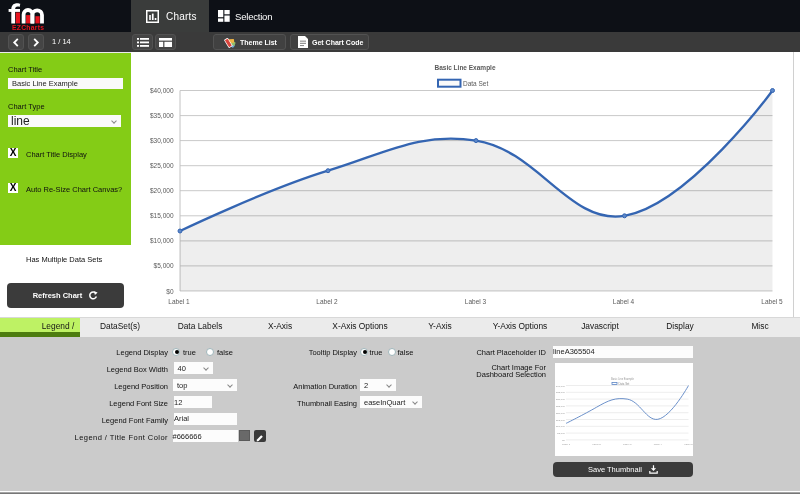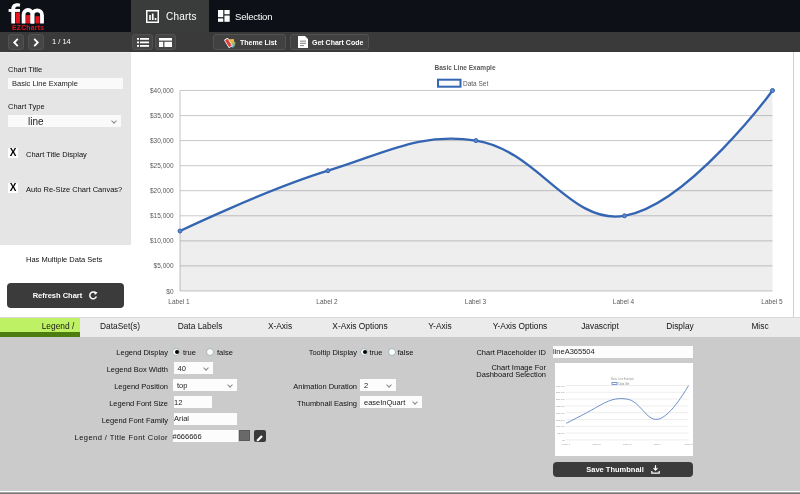--- a/index.html
+++ b/index.html
@@ -13,24 +13,24 @@
 #tab-charts { position:absolute; left:131px; top:0; width:78px; height:32px; background:#3a3c3b; display:flex; align-items:center; }
 .htab-txt { color:#fff; font-size:10px; font-weight:normal; letter-spacing:0.2px; }
 #tab-dash { position:absolute; left:209px; top:0; width:140px; height:32px; display:flex; align-items:center; }
 
 
 #toolbar { position:absolute; left:0; top:32px; width:800px; height:20px; background:#3a3a3a; }
 .tbtn { position:absolute; background:#454545; border:1px solid #525252; border-radius:3px; display:flex; align-items:center; justify-content:center; color:#fff; }
 .tbtn2 { position:absolute; background:#414141; border:1px solid #525252; border-radius:3px; display:flex; align-items:center; color:#fff; font-size:7px; font-weight:bold; white-space:nowrap; }
 
 
-#sidebar { position:absolute; left:0; top:52px; width:131px; height:193px; background:#e5e5e5; border-top:1px solid #ececec; }
+#sidebar { position:absolute; left:0; top:52px; width:131px; height:193px; background:#84cc16; border-top:1px solid #ececec; }
 .slabel { position:absolute; font-size:7.5px; color:#101010; }
 .sinput { position:absolute; background:#fafafa; font-size:7.5px; color:#222; display:flex; align-items:center; padding-left:4px; }
-.sselect { position:absolute; background:#fafafa; font-size:10px; color:#222; display:flex; align-items:center; padding-left:20px; }
+.sselect { position:absolute; background:#fafafa; font-size:12px; color:#222; display:flex; align-items:center; padding-left:3px; }
 .chev { position:absolute; right:5px; top:50%; margin-top:-2.5px; width:4px; height:4px; }
 .chev:before { content:""; position:absolute; left:0; top:0; width:3px; height:3px; border-right:1px solid #888; border-bottom:1px solid #888; transform:rotate(45deg); }
 .xbox { position:absolute; width:10px; height:10px; background:#fff; color:#000; font-size:10px; font-weight:bold; text-align:center; line-height:10.5px; }
 
 
 #chartarea { position:absolute; left:131px; top:52px; width:669px; height:265px; background:#fff; }
 #rightline { position:absolute; left:793px; top:52px; width:1px; height:265px; background:#d0d0d0; }
 
 
 #tabstrip { position:absolute; left:0; top:317px; width:800px; height:20px; background:#ebebeb; border-top:1px solid #d8d8d8; }
@@ -314,21 +314,21 @@
           <text x="11" y="81.8">Label 1</text>
           <text x="41.6" y="81.8">Label 2</text>
           <text x="72.2" y="81.8">Label 3</text>
           <text x="102.8" y="81.8">Label 4</text>
           <text x="133.5" y="81.8">Label 5</text>
         </g>
         <path d="M11,60.4 C11,60.4 29,51.5 41.6,44.2 C53.5,37.3 60.5,34.3 72.2,36.1 C85,38.1 91.5,58.2 102.8,56.3 C116,54.1 133.5,22.5 133.5,22.5" fill="none" stroke="#5b84c4" stroke-width="0.9"></path>
       </svg>
     </div>
 
-    <div class="darkbtn" style="left:553px;top:125px;width:140px;height:15px;font-weight:bold">
+    <div class="darkbtn" style="left:553px;top:125px;width:140px;height:15px;font-weight:normal">
       <span>Save Thumbnail</span>
       <svg style="margin-left:7px" width="9" height="9" viewBox="0 0 9 9">
         <path d="M4.5,0.3 L4.5,4.8 M2.6,3.2 L4.5,5.2 L6.4,3.2" fill="none" stroke="#fff" stroke-width="1.2"></path>
         <path d="M0.8,6 L0.8,8.2 L8.2,8.2 L8.2,6" fill="none" stroke="#fff" stroke-width="1.2"></path>
       </svg>
     </div>
   </div>
 
   <div id="footer"></div>
 </div>

